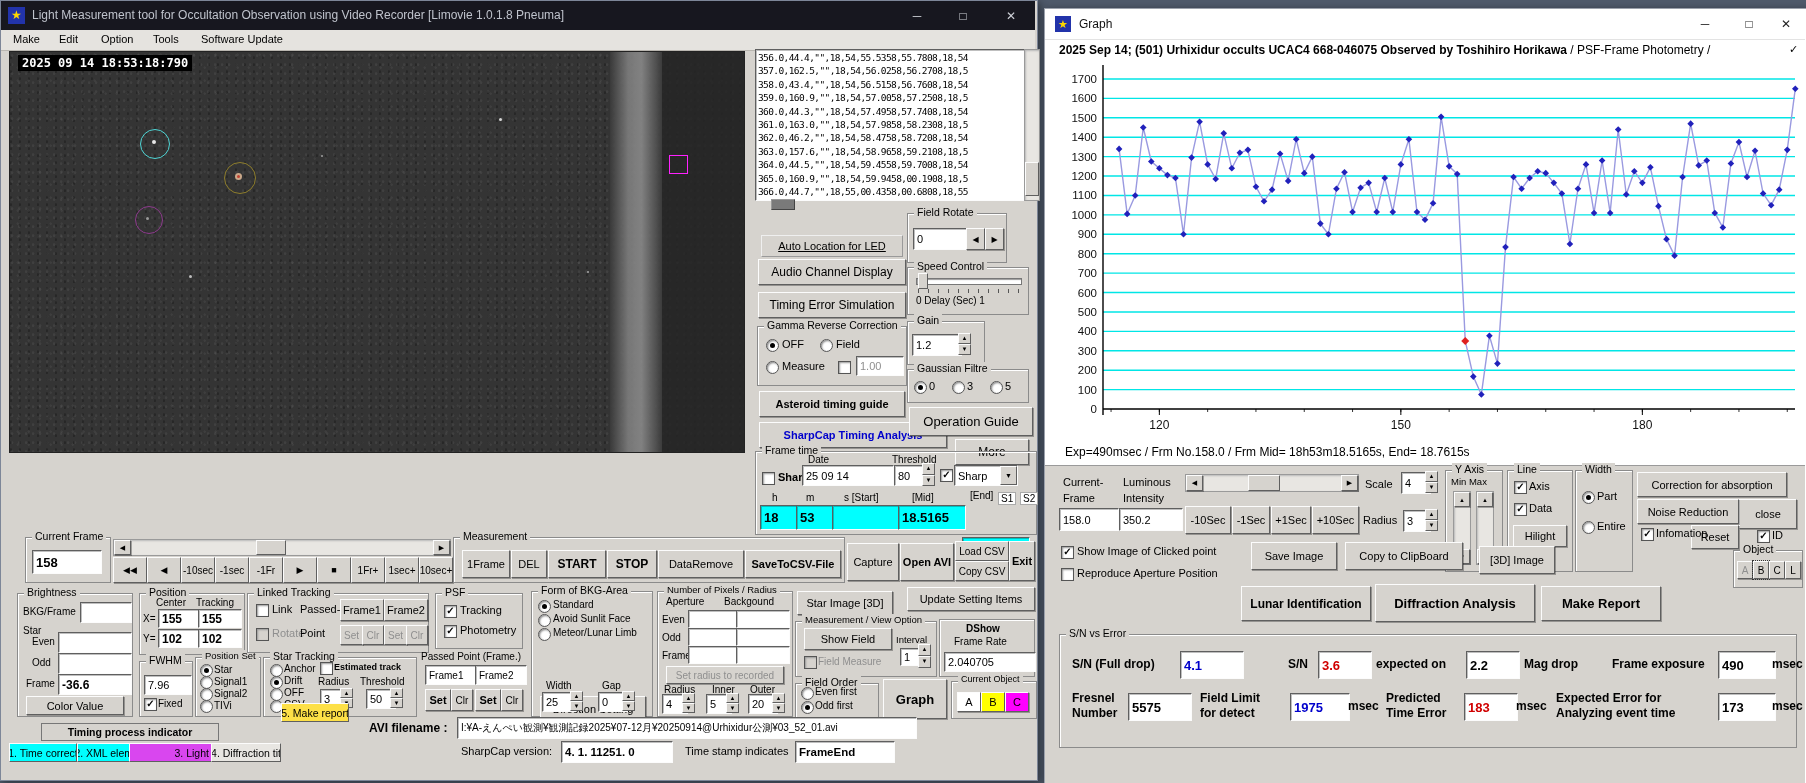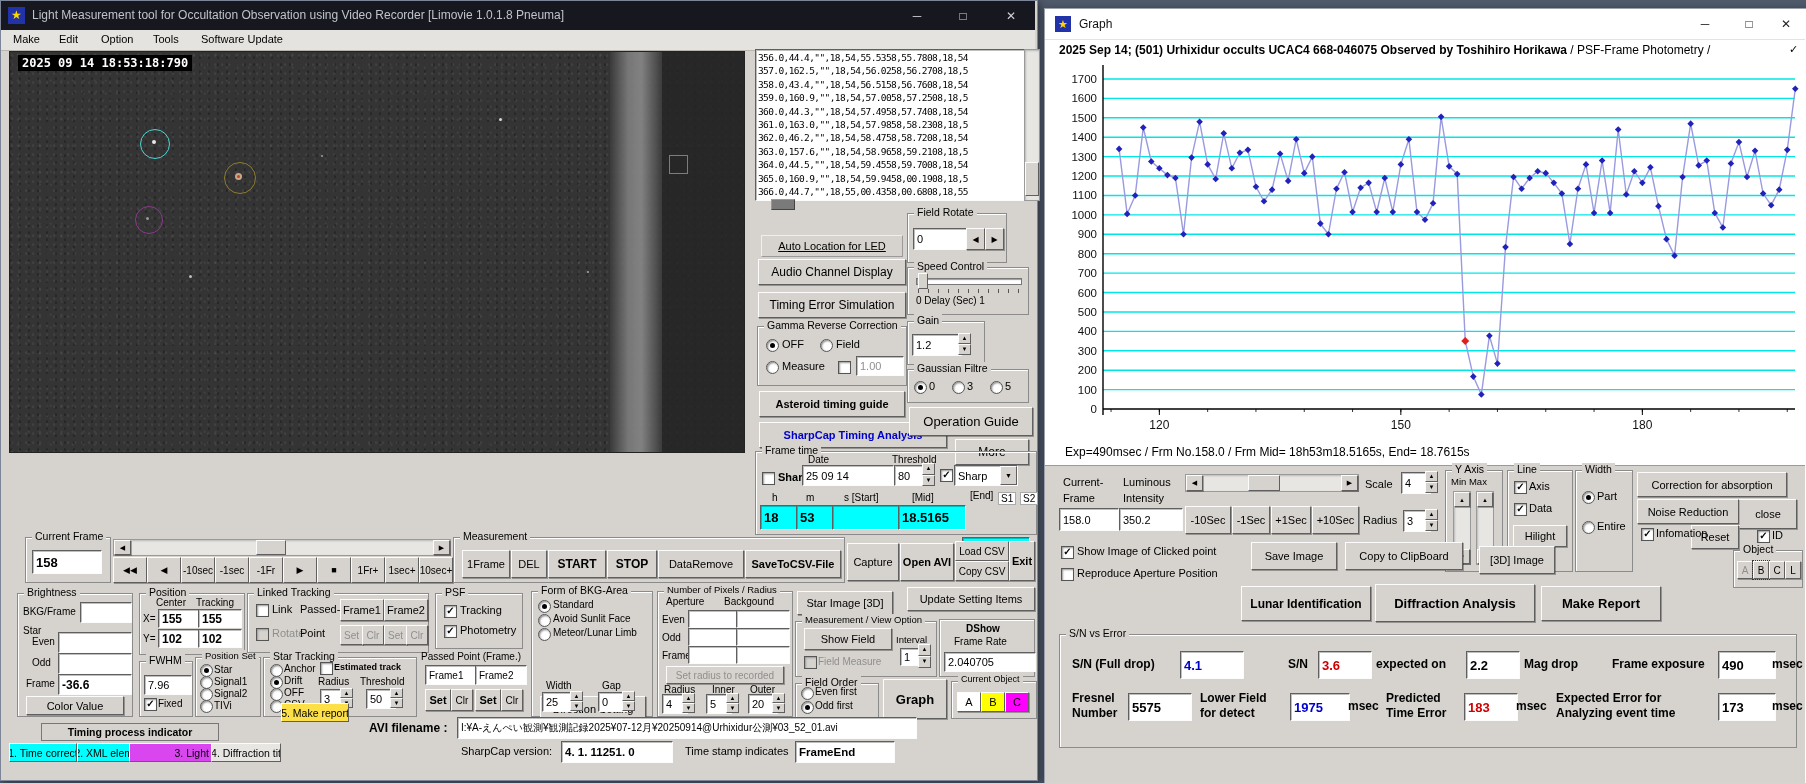--- a/index.html
+++ b/index.html
@@ -710,21 +710,21 @@
         <span class="ab lb b" style="left:316px;top:22px;font-size:12px;">expected on</span>
         <div class="fld b" style="left:406px;top:16px;width:46px;height:26px;font-size:13px;">2.2</div>
         <span class="ab lb b" style="left:464px;top:22px;font-size:12px;">Mag drop</span>
         <span class="ab lb b" style="left:552px;top:22px;font-size:12px;">Frame exposure</span>
         <div class="fld b" style="left:658px;top:16px;width:50px;height:26px;font-size:13px;">490</div>
         <span class="ab lb b" style="left:712px;top:22px;font-size:12px;">msec</span>
 
         <span class="ab lb b" style="left:12px;top:56px;font-size:12px;">Fresnel</span>
         <span class="ab lb b" style="left:12px;top:71px;font-size:12px;">Number</span>
         <div class="fld b" style="left:68px;top:58px;width:56px;height:26px;font-size:13px;">5575</div>
-        <span class="ab lb b" style="left:140px;top:56px;font-size:12px;">Lower Field</span>
+        <span class="ab lb b" style="left:140px;top:56px;font-size:12px;">Field Limit</span>
         <span class="ab lb b" style="left:140px;top:71px;font-size:12px;">for detect</span>
         <div class="fld b" style="left:230px;top:58px;width:52px;height:26px;color:#0000cc;font-size:13px;">1975</div>
         <span class="ab lb b" style="left:288px;top:64px;font-size:12px;">msec</span>
         <span class="ab lb b" style="left:326px;top:56px;font-size:12px;">Predicted</span>
         <span class="ab lb b" style="left:326px;top:71px;font-size:12px;">Time Error</span>
         <div class="fld b" style="left:404px;top:58px;width:46px;height:26px;color:#d00000;font-size:13px;">183</div>
         <span class="ab lb b" style="left:456px;top:64px;font-size:12px;">msec</span>
         <span class="ab lb b" style="left:496px;top:56px;font-size:12px;">Expected Error for</span>
         <span class="ab lb b" style="left:496px;top:71px;font-size:12px;">Analyzing event time</span>
         <div class="fld b" style="left:658px;top:58px;width:50px;height:26px;font-size:13px;">173</div>

